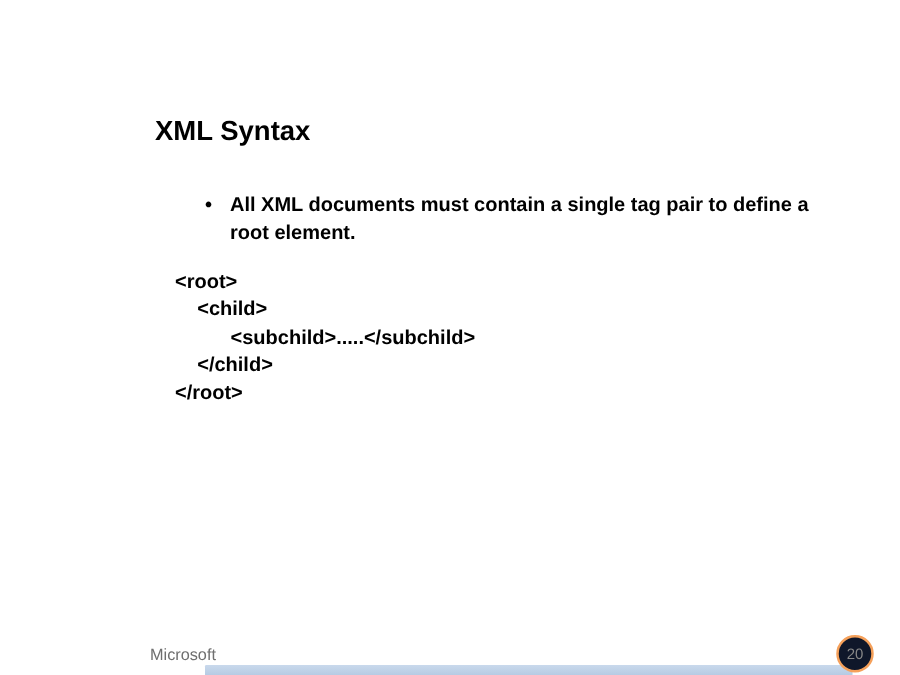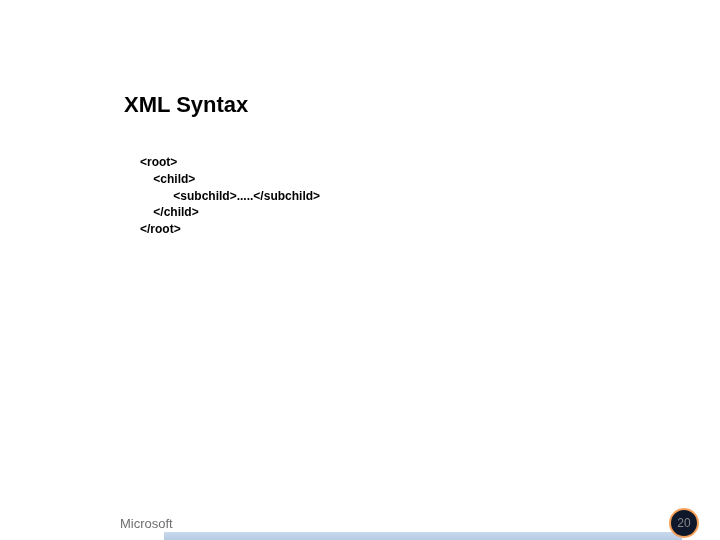--- a/index.html
+++ b/index.html
@@ -41,21 +41,21 @@
     .bullet-item::before {
       content: "•";
       position: absolute;
       left: 8px;
       top: 0;
       font-size: 16px;
     }
     .code-block {
       margin-top: 1px;
       font-weight: bold;
-      font-size: 12px;
+      font-size: 16px;
       line-height: 1.4;
       white-space: pre;
       font-family: Arial, Helvetica, sans-serif;
     }
     .footer {
       position: absolute;
       bottom: 18px;
       left: 40px;
       right: 37px;
       display: flex;
@@ -94,20 +94,21 @@
     }
   </style>
 </head>
 <body>
 
 <div class="slide">
   <h1 class="title">XML Syntax</h1>
 
   <div class="content">
     <ul class="bullet-list">
+      <li class="bullet-item">All XML documents must contain a single tag pair to define a root element.</li>
     </ul>
     <div class="code-block">&lt;root&gt;
     &lt;child&gt;
           &lt;subchild&gt;.....&lt;/subchild&gt;
     &lt;/child&gt;
 &lt;/root&gt;</div>
   </div>
 
   <div class="footer-bar"></div>
 

